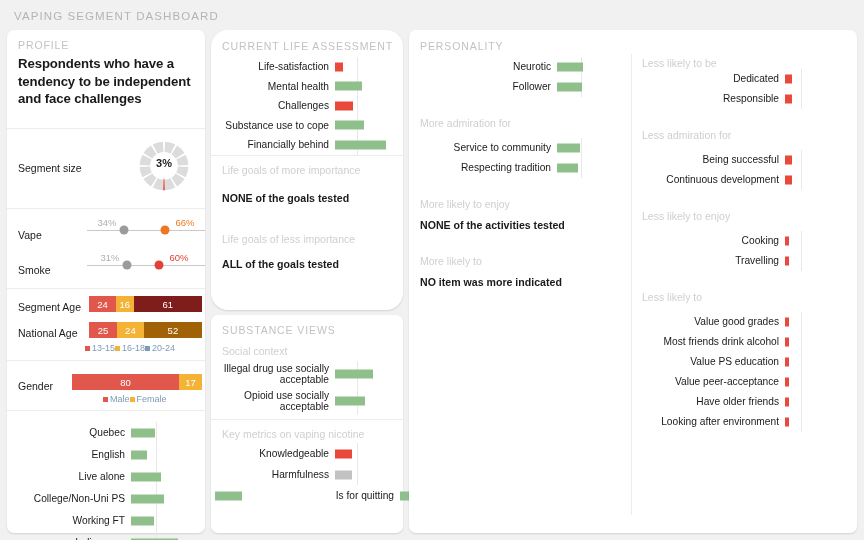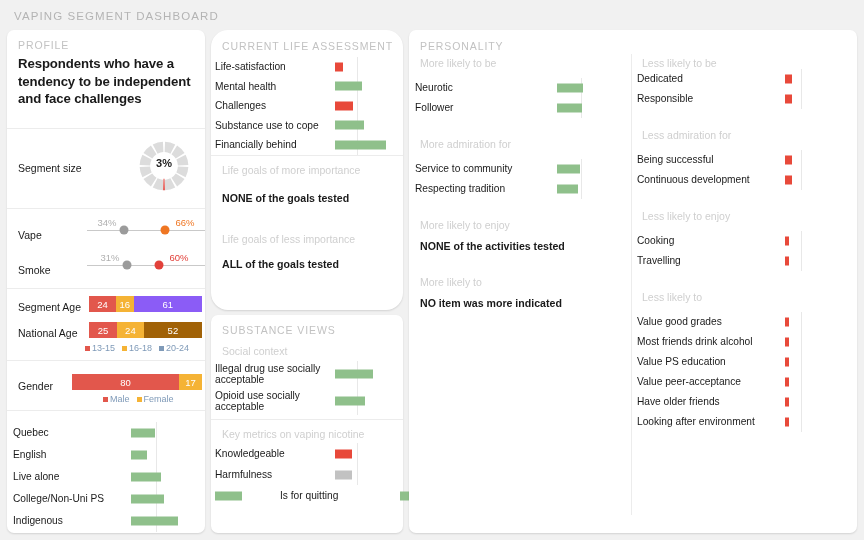--- a/index.html
+++ b/index.html
@@ -57,29 +57,29 @@
   .pct { position:absolute; font-size:9.5px; transform:translate(-50%,-50%); white-space:nowrap; }
   .pct-gray { color:#b0b0b0;text-align:center; }
 
   
   .stack { position:absolute; height:16px; display:flex; }
   .stack > div {
     display:flex; align-items:center; justify-content:center;
     color:#fff; font-size:9.5px; font-weight:400;
   }
 
-  .legend { position:absolute; display:flex; gap:7px; font-size:9px; align-items:center; }
+  .legend { position:absolute; display:flex; font-size:9px; align-items:center; }
   .legend span.k { display:inline-flex; align-items:center; gap:2px; }
   .legend i { width:5px; height:5px; display:inline-block; }
 
   
   .barlist { position:absolute; }
   .barrow { position:relative; display:flex; align-items:center; }
   .barrow .lab {
-    text-align:left; font-size:10.2px; color:#1a1a1a; line-height:1.12;
+    text-align:right; font-size:10.2px; color:#1a1a1a; line-height:1.12;
     padding-right:6px;
   }
   .bartrack { position:relative; flex:1; height:100%; }
   .bar { position:absolute; top:50%; transform:translateY(-50%); height:9px; }
   .bar.green { background:#8fc08b; }
   .bar.red   { background:#e8493a; }
   .bar.gray  { background:#c2c2c2; }
   .gridline { position:absolute; top:0; bottom:0; width:1px; background:#e8e8e8; }
 
   .plain-stmt { font-size:10.6px; font-weight:700; color:#1a1a1a; }
@@ -137,21 +137,21 @@
       <div class="pct pct-gray" style="left:23px;top:-8px">31%</div>
       <div class="pct" style="left:92px;top:-8px;color:#e2413a">60%</div>
     </div>
 
     <div class="divider" style="top:258px"></div>
 
     <div class="row-label" style="position:absolute;left:11px;top:271px">Segment Age</div>
     <div class="stack" id="stack-segment-age" style="left:82px;top:266px;width:113px">
         <div style="width:23.762376237623762%;background:#e2574c">24</div>
         <div style="width:15.841584158415841%;background:#f5b335">16</div>
-        <div style="width:60.396039603960396%;background:#8b5cf6">61</div>
+        <div style="width:60.396039603960396%;background:#7f1d1d">61</div>
       </div>
 
     <div class="row-label" style="position:absolute;left:11px;top:297px">National Age</div>
     <div class="stack" id="stack-national-age" style="left:82px;top:292px;width:113px">
         <div style="width:24.752475247524753%;background:#e2574c">25</div>
         <div style="width:23.762376237623762%;background:#f5b335">24</div>
         <div style="width:51.48514851485149%;background:#a16207">52</div>
       </div>
 
     <div class="legend" id="legend-age" style="left:78px;top:313px">
@@ -212,20 +212,27 @@
           </div>
         </div>
         <div class="barrow" style="height:22px">
           <div class="lab" style="width:118px">College/Non-Uni PS</div>
           <div class="bartrack">
             <div class="gridline" style="left:25px"></div>
             <div class="bar green" style="left:0;width:32.76px"></div>
           </div>
         </div>
         <div class="barrow" style="height:22px">
+          <div class="lab" style="width:118px">Working FT</div>
+          <div class="bartrack">
+            <div class="gridline" style="left:25px"></div>
+            <div class="bar green" style="left:0;width:22.68px"></div>
+          </div>
+        </div>
+        <div class="barrow" style="height:22px">
           <div class="lab" style="width:118px">Indigenous</div>
           <div class="bartrack">
             <div class="gridline" style="left:25px"></div>
             <div class="bar green" style="left:0;width:46.62px"></div>
           </div>
         </div>
       </div>
   </div>
 
   <div class="card" id="card-life">
@@ -334,21 +341,20 @@
       </div>
   </div>
 
   <div class="card" id="card-person">
     <div class="sect-title" style="position:absolute;left:11px;top:10px">PERSONALITY</div>
 
     <div style="position:absolute;left:222px;top:24px;bottom:18px;width:1px;background:#ececec"></div>
 
     <div id="person-left" style="position:absolute;left:6px;top:27px;width:214px">
         <div style="margin-bottom:20px">
-          <div class="sub-title" style="padding-left:5px;margin-bottom:9px">More likely to be</div>
           <div class="barrow" style="height:20px">
             <div class="lab" style="width:142px">Neurotic</div>
             <div class="bartrack">
               <div class="gridline" style="left:24px"></div>
               <div class="bar green" style="left:0;width:26px"></div>
             </div>
           </div>
           <div class="barrow" style="height:20px">
             <div class="lab" style="width:142px">Follower</div>
             <div class="bartrack">

